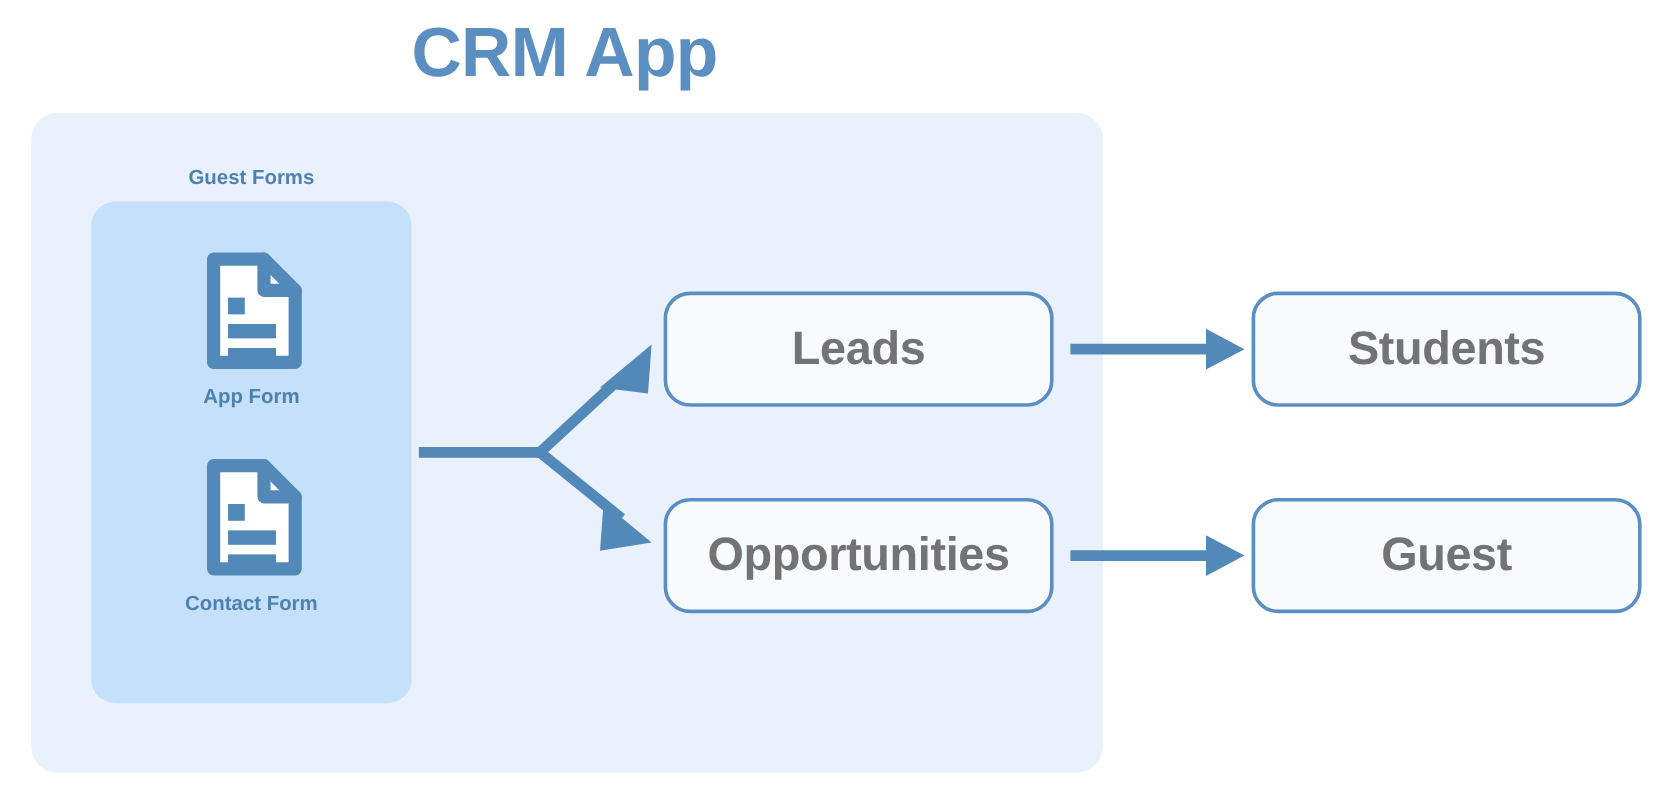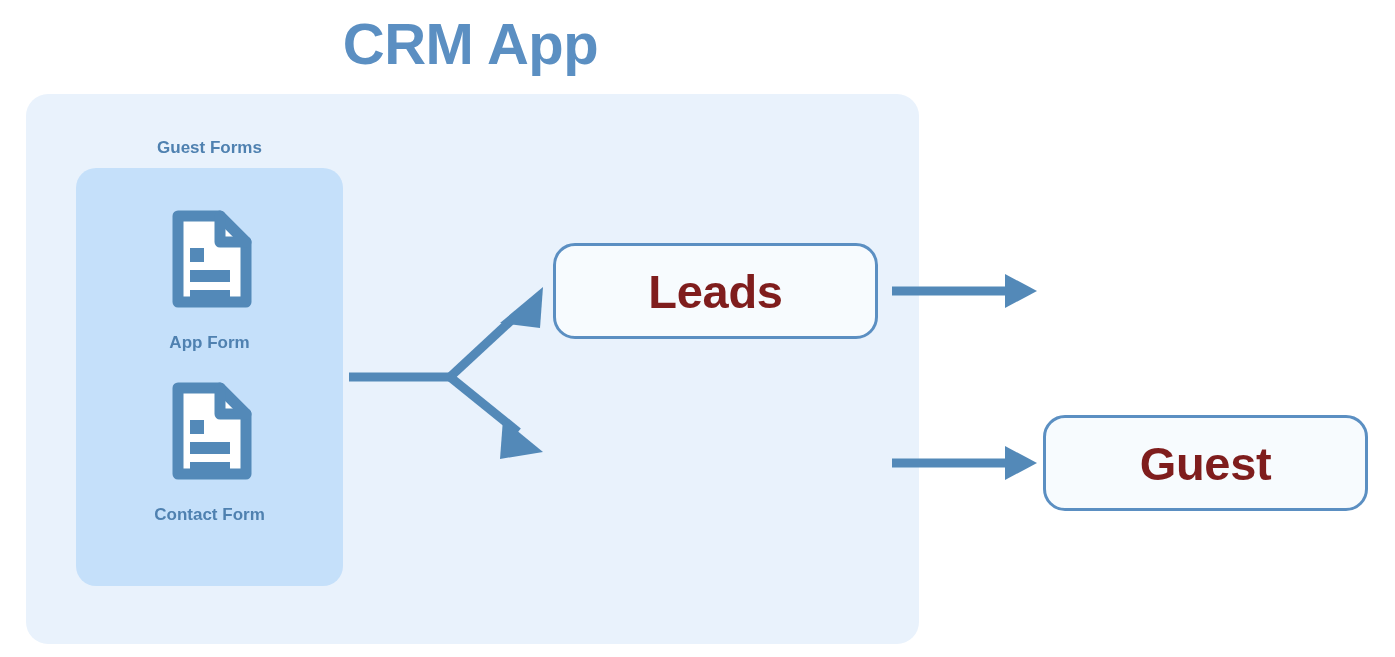--- a/index.html
+++ b/index.html
@@ -78,42 +78,42 @@
   .form-item.app-form    { top: 210px; }
   .form-item.contact-form{ top: 382px; }
 
   .form-icon {
     display: block;
     margin: 0 auto;
     width: 84px;
     height: 98px;
   }
   .form-label {
-    margin-top: 25px;
+    margin-top: 13px;
     font-size: 17px;
     font-weight: bold;
     color: #4f81b0;
     white-space: nowrap;
   }
 
   
   .entity-box {
     position: absolute;
     box-sizing: border-box;
     background: #f7fbfe;
     border: 3px solid #5b8fc2;
     border-radius: 22px;
     display: flex;
     align-items: center;
     justify-content: center;
   }
   .entity-box .entity-label {
-    font-size: 47px;
-    font-weight: bold;
-    color: #7f1d1d;
+    font-size: 39px;
+    font-weight: bold;
+    color: #737373;
     white-space: nowrap;
     letter-spacing: -0.3px;
   }
 
   .box-leads         { left: 553px;  top: 243px; width: 325px; height: 96px; }
   .box-opportunities { left: 553px;  top: 415px; width: 325px; height: 96px; }
   .box-students      { left: 1043px; top: 243px; width: 325px; height: 96px; }
   .box-offers        { left: 1043px; top: 415px; width: 325px; height: 96px; }
 
   
@@ -182,19 +182,25 @@
     <g>
       <line x1="892" y1="463" x2="1010" y2="463" stroke="#5389b8" stroke-width="9"></line>
       <polygon points="1037,463 1005,446 1005,480" fill="#5389b8"></polygon>
     </g>
   </svg>
 
   <div class="entity-box box-leads">
     <span class="entity-label">Leads</span>
   </div>
 
-
+  <div class="entity-box box-opportunities">
+    <span class="entity-label">Opportunities</span>
+  </div>
+
+  <div class="entity-box box-students">
+    <span class="entity-label">Students</span>
+  </div>
 
   <div class="entity-box box-offers">
     <span class="entity-label">Guest</span>
   </div>
 
 </div>
 
 </body></html>

